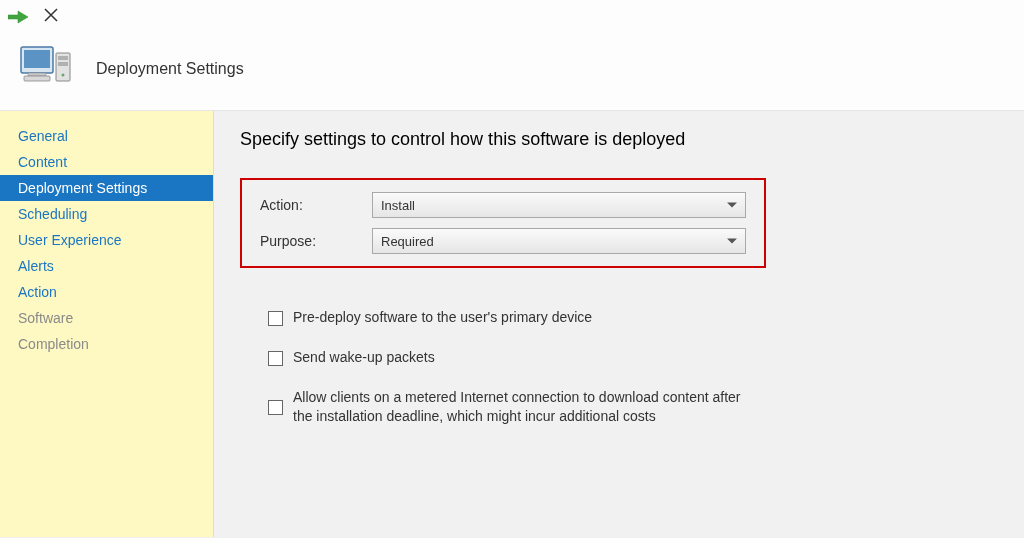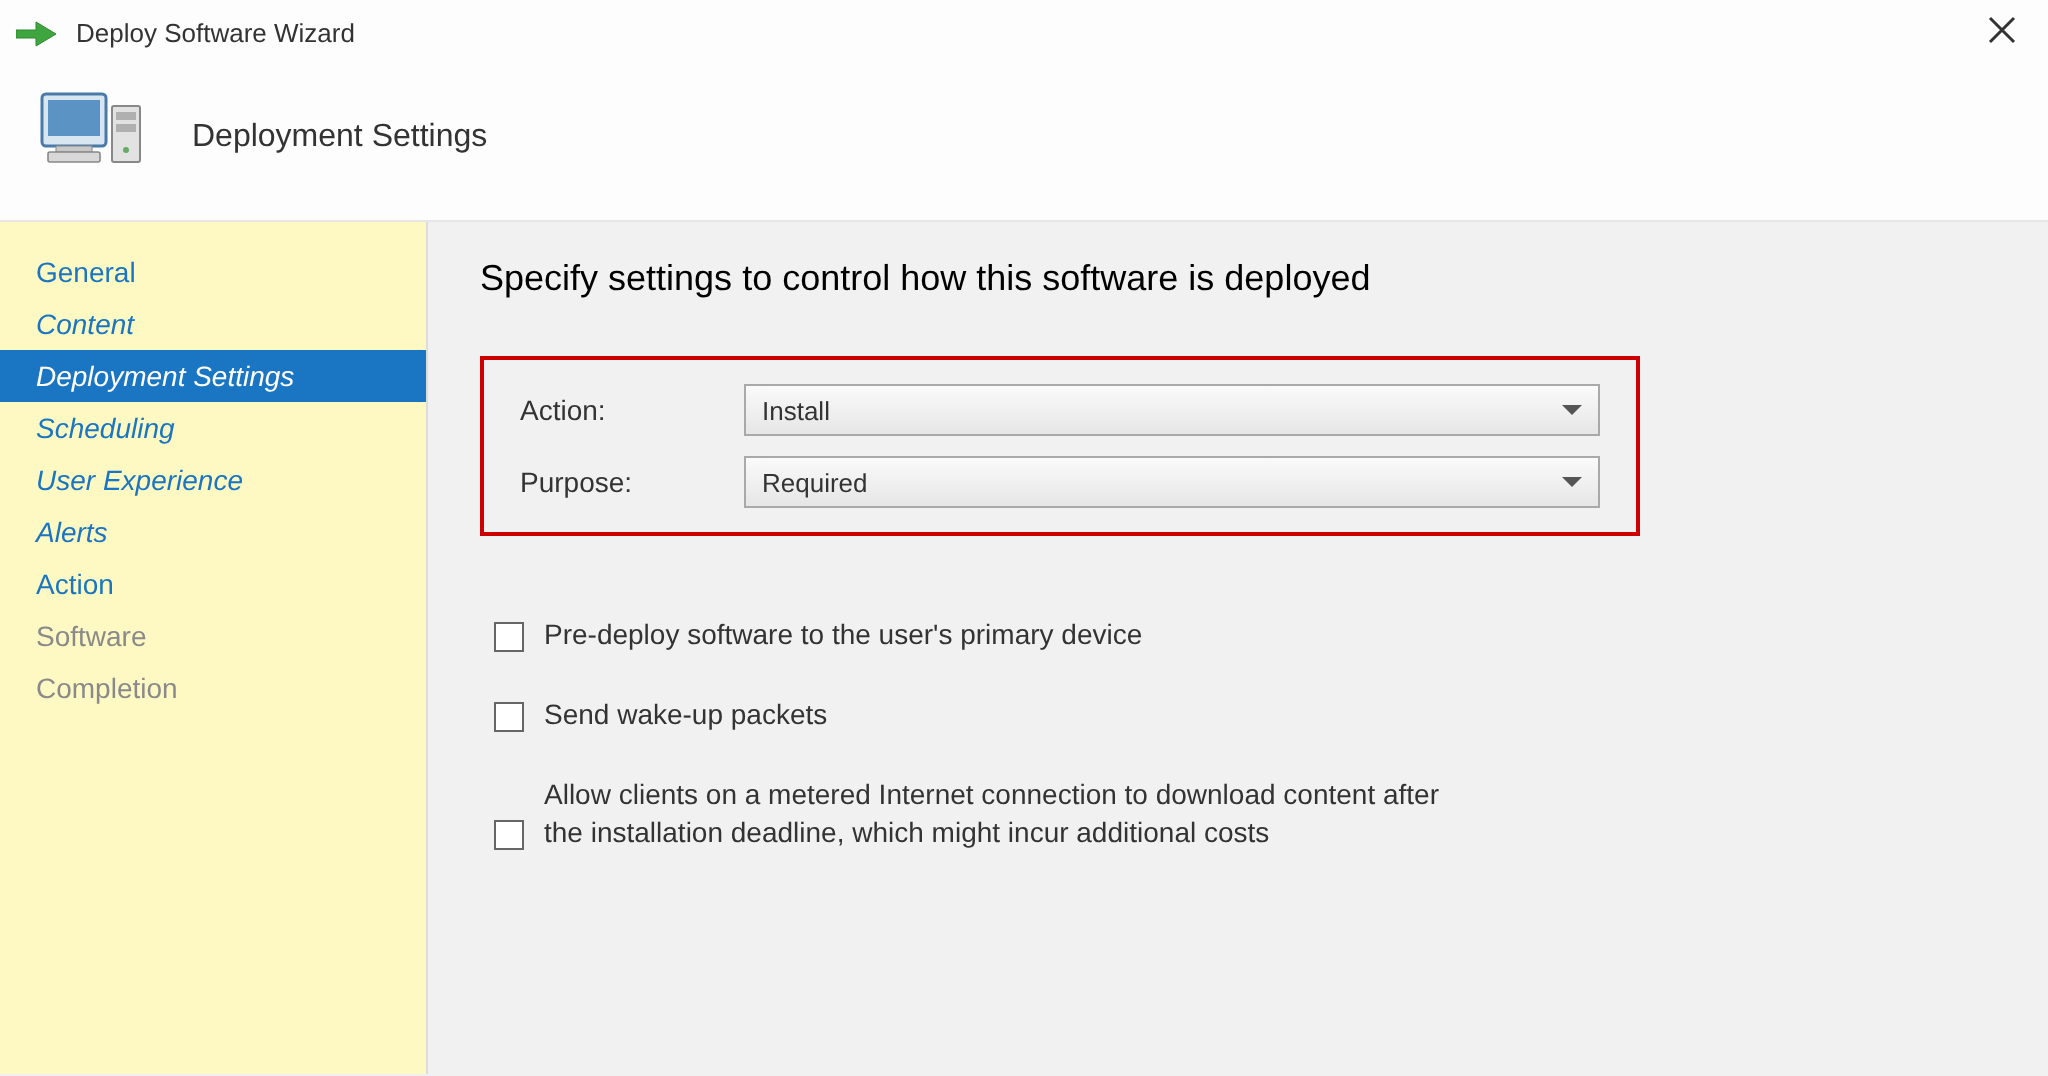--- a/index.html
+++ b/index.html
@@ -59,21 +59,20 @@
       background: #fef9c3;
       padding-top: 12px;
     }
     .sidebar .item {
       padding: 5px 12px 5px 18px;
       color: #1a75c2;
       font-size: 14px;
       cursor: pointer;
     }
     .sidebar .item.sub {
-      font-style: italic;
     }
     .sidebar .item.selected {
       background: #1a75c2;
       color: #fff;
     }
     .sidebar .item.muted {
       color: #8a8a8a;
     }
     .content {
       flex: 1;
@@ -81,21 +80,21 @@
       background: #f1f1f1;
     }
     .content .section-title {
       color: #000000;
       font-size: 18px;
       margin-bottom: 28px;
     }
     .highlight-box {
       border: 2px solid #c00;
       padding: 12px 18px;
-      width: 580px;
+      width: 526px;
       margin-bottom: 40px;
     }
     .form-row {
       display: flex;
       align-items: center;
       margin-bottom: 10px;
     }
     .form-row:last-child { margin-bottom: 0; }
     .form-label {
       width: 112px;
@@ -120,23 +119,23 @@
       right: 8px;
       top: 50%;
       transform: translateY(-50%);
       width: 0; height: 0;
       border-left: 5px solid transparent;
       border-right: 5px solid transparent;
       border-top: 5px solid #555;
     }
     .checkbox-row {
       display: flex;
-      align-items: flex-end;
+      align-items: center;
       margin-bottom: 22px;
-      margin-left: 7px;
+      margin-left: 28px;
     }
     .checkbox {
       width: 15px;
       height: 15px;
       border: 1px solid #666;
       background: #fff;
       margin-right: 10px;
       flex-shrink: 0;
       margin-top: 2px;
       cursor: pointer;
@@ -150,21 +149,20 @@
   </style>
 </head>
 <body>
 
 <div class="titlebar">
   <span class="arrow-icon">
     <svg width="22" height="16" viewBox="0 0 22 16">
       <path d="M0 6 L10 6 L10 2 L20 8 L10 14 L10 10 L0 10 Z" fill="#3fa63f" stroke="#2d8a2d" stroke-width="0.5"></path>
     </svg>
   </span>
-  <span class="title">Deploy Software Wizard</span>
   <span class="close">
     <svg width="14" height="14" viewBox="0 0 14 14">
       <path d="M1 1 L13 13 M13 1 L1 13" stroke="#333" stroke-width="1.5" fill="none"></path>
     </svg>
   </span>
 </div>
 
 <div class="header">
   <span class="comp-icon">
     <svg width="56" height="52" viewBox="0 0 56 52">

